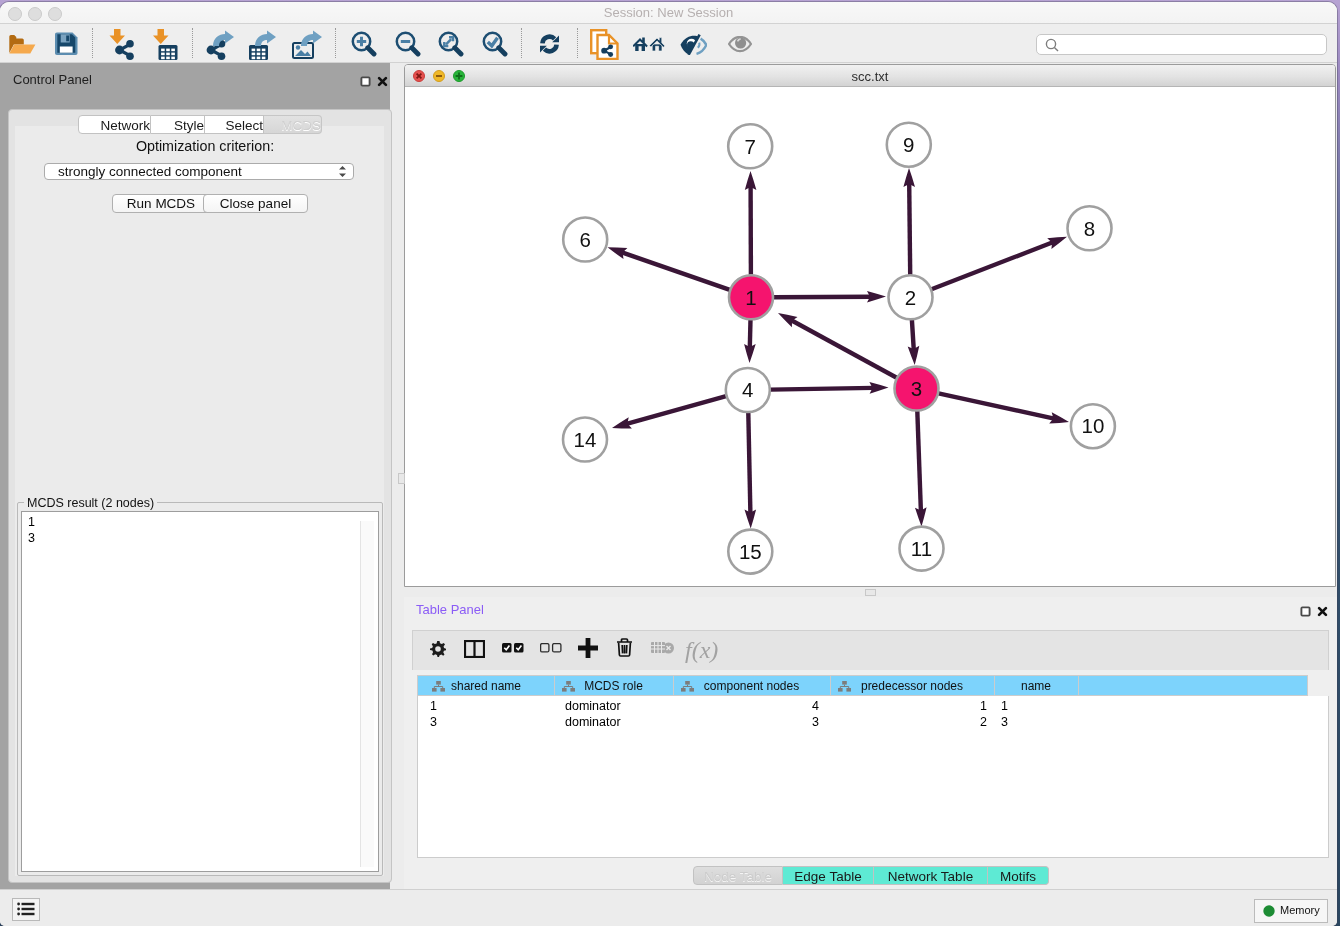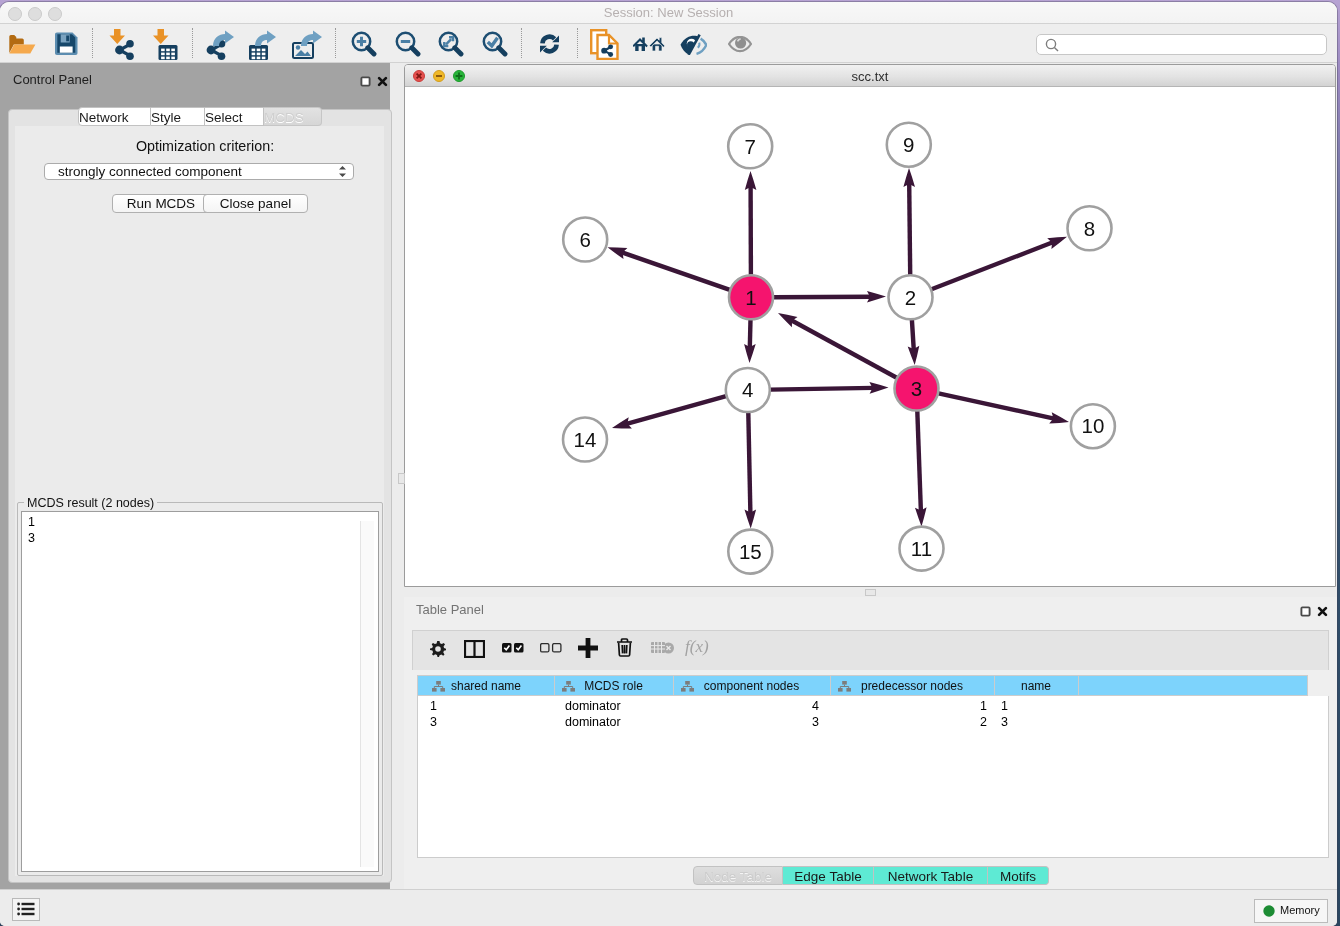--- a/index.html
+++ b/index.html
@@ -18,21 +18,21 @@
 #toolbar{position:absolute;left:0;top:22px;width:100%;height:38px;background:#eeeeee;border-bottom:1px solid #d2d2d2}
 #toolbar .sep{position:absolute;top:4px;height:30px;width:0;border-left:1px dotted #9a9a9a}
 #toolbar svg{position:absolute}
 #search{position:absolute;left:1036px;top:10px;width:289px;height:19px;border:1px solid #c7c7c7;
  border-radius:5px;background:#fff}
 #search svg{left:8px;top:3px}
 
 #cpanel{position:absolute;left:0;top:60.5px;width:390px;height:828px;background:#a3a3a3}
 #cpanel-h{position:absolute;left:13px;top:9px;font-size:13px;color:#1e1e1e}
 #tabs{position:absolute;left:78px;top:36px;height:19px;font-size:13.5px;z-index:3}
-.tab{position:absolute;top:8px;height:19px;line-height:19px;text-align:left;background:#fff;
+.tab{position:absolute;top:16px;height:19px;line-height:19px;text-align:right;background:#fff;
  border:1px solid #c2c2c2;border-left:none;box-sizing:border-box;color:#1a1a1a}
 .tab.first{border-left:1px solid #c2c2c2;border-radius:4px 0 0 4px}
 .tab.sel{background:linear-gradient(180deg,#e2e2e2,#d6d6d6);color:#cfcfcf;
  text-shadow:0 1px 0 #fff;border-radius:0 4px 4px 0;border-color:#c6c6c6}
 #cbox{position:absolute;left:8px;top:46px;z-index:1;width:382px;height:772px;background:#e3e3e3;
  border:1px solid #c4c4c4;border-radius:4px}
 #cinner{position:absolute;left:6px;top:16px;width:369px;height:750px;background:#ebebeb}
 #optlab{position:absolute;left:10px;width:100%;top:75px;z-index:2;text-align:center;font-size:14.3px;color:#111}
 #combo{position:absolute;left:44px;top:100px;z-index:2;width:308px;height:14px;background:#fff;
  border:1px solid #ababab;border-radius:4px;font-size:13.5px;color:#111;padding:0;line-height:15px;
@@ -50,21 +50,21 @@
 #nwin{position:absolute;left:404px;top:62px;width:932px;height:523px;background:#fff;
  border:1px solid #9b9b9b;border-radius:4px 4px 0 0;box-sizing:border-box}
 #ntitle{position:absolute;left:0;top:0;width:100%;height:21px;border-radius:3px 3px 0 0;
  background:linear-gradient(180deg,#f1f1f1 0%,#e3e3e3 55%,#d3d3d3 100%);border-bottom:1px solid #b5b5b5}
 #ntitle .tl{position:absolute;top:4.5px;width:12px;height:12px;border-radius:50%;box-sizing:border-box}
 #ntitle .lbl{position:absolute;left:0;right:0;top:4px;text-align:center;font-size:13px;color:#2e2e2e}
 
 .grip{position:absolute;background:#e8e8e8;border:1px solid #c8c8c8}
 
 #tpanel{position:absolute;left:404px;top:595px;width:933px;height:294px;background:#efefef}
-#tpanel-h{position:absolute;left:12px;top:5px;font-size:13px;color:#737373}
+#tpanel-h{position:absolute;left:12px;top:5px;font-size:13px;color:#8b5cf6}
 #ttool{position:absolute;left:8px;top:32.5px;width:917px;height:40px;background:#e4e4e4;
  border:1px solid #d0d0d0;border-bottom:none;box-sizing:border-box}
 #thead{position:absolute;left:13px;top:77.5px;width:891px;height:21.5px;background:#7dd3fc;
  border:1px solid #ccc;box-sizing:border-box;font-size:12px;color:#111}
 .th{position:absolute;top:0;height:21.5px;line-height:21.5px;border-right:1px solid #ccc;text-align:center}
 #tbody{position:absolute;left:13px;top:99px;width:912px;height:162px;background:#fff;
  border:1px solid #ccc;border-top:none;box-sizing:border-box;font-size:12.5px;color:#000}
 .cell{position:absolute;height:16px;line-height:16px}
 #btabs{position:absolute;left:0;top:269px;width:100%;height:20px;font-size:13.5px}
 .btab{position:absolute;top:0;height:19px;line-height:19px;text-align:center;background:#5eead4;
@@ -404,21 +404,21 @@
 <svg class="abs" style="left:238px;top:11px" width="23" height="12" viewBox="0 0 23 12">
           <g fill="#a9a9a9">
             <rect x="0" y="0" width="14" height="11" rx="1"></rect>
             <circle cx="17.5" cy="6" r="5.5"></circle>
           </g>
           <g stroke="#e9e9e9" stroke-width="1">
             <path d="M0 3.6 H14 M0 7 H14 M3.5 0 V11 M7 0 V11 M10.5 0 V11"></path>
           </g>
           <path d="M15.5 4 L19.5 8 M19.5 4 L15.5 8" stroke="#e9e9e9" stroke-width="1.4"></path>
         </svg>
-<div class="abs" style="left:272px;top:6px;width:40px;height:26px;font-family:'Liberation Serif',serif;font-style:italic;font-size:17px;color:#a2a2a2">f(x)</div>
+<div class="abs" style="left:272px;top:6px;width:40px;height:26px;font-family:'Liberation Serif',serif;font-style:italic;font-size:24px;color:#a2a2a2">f(x)</div>
 </div>
 <div id="thead">
         <div class="th" style="left:0px;width:136px"><svg class="abs" style="left:14px;top:5px" width="13" height="11" viewBox="0 0 13 11">
             <g fill="#7c7c7c">
               <rect x="4.2" y="0" width="4.6" height="3.6"></rect>
               <rect x="0" y="7" width="4.6" height="3.6"></rect>
               <rect x="8.4" y="7" width="4.6" height="3.6"></rect>
             </g>
             <path d="M6.5 3.6 L6.5 5.5 M2.3 7 L2.3 5.5 L10.7 5.5 L10.7 7" stroke="#7c7c7c" fill="none"></path>
           </svg><span>shared name</span></div>

